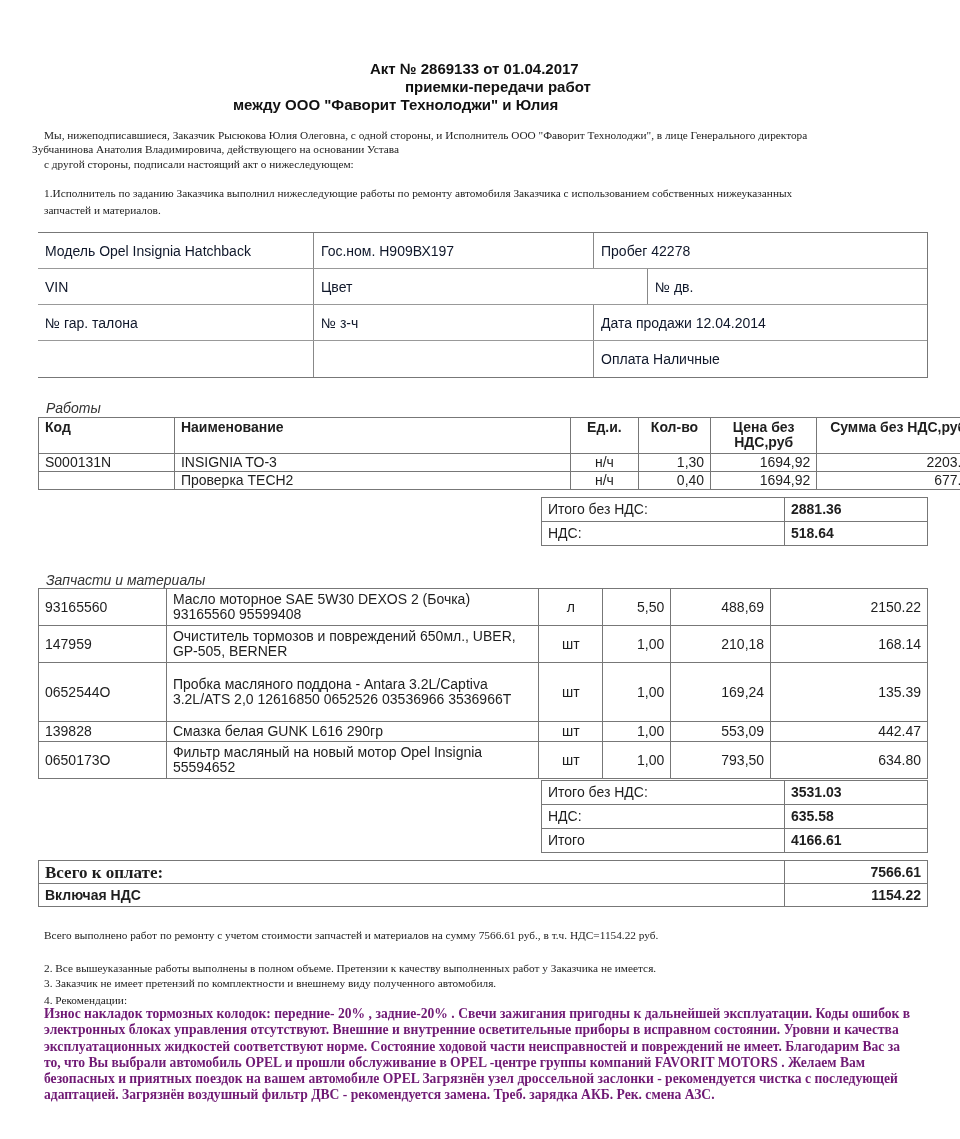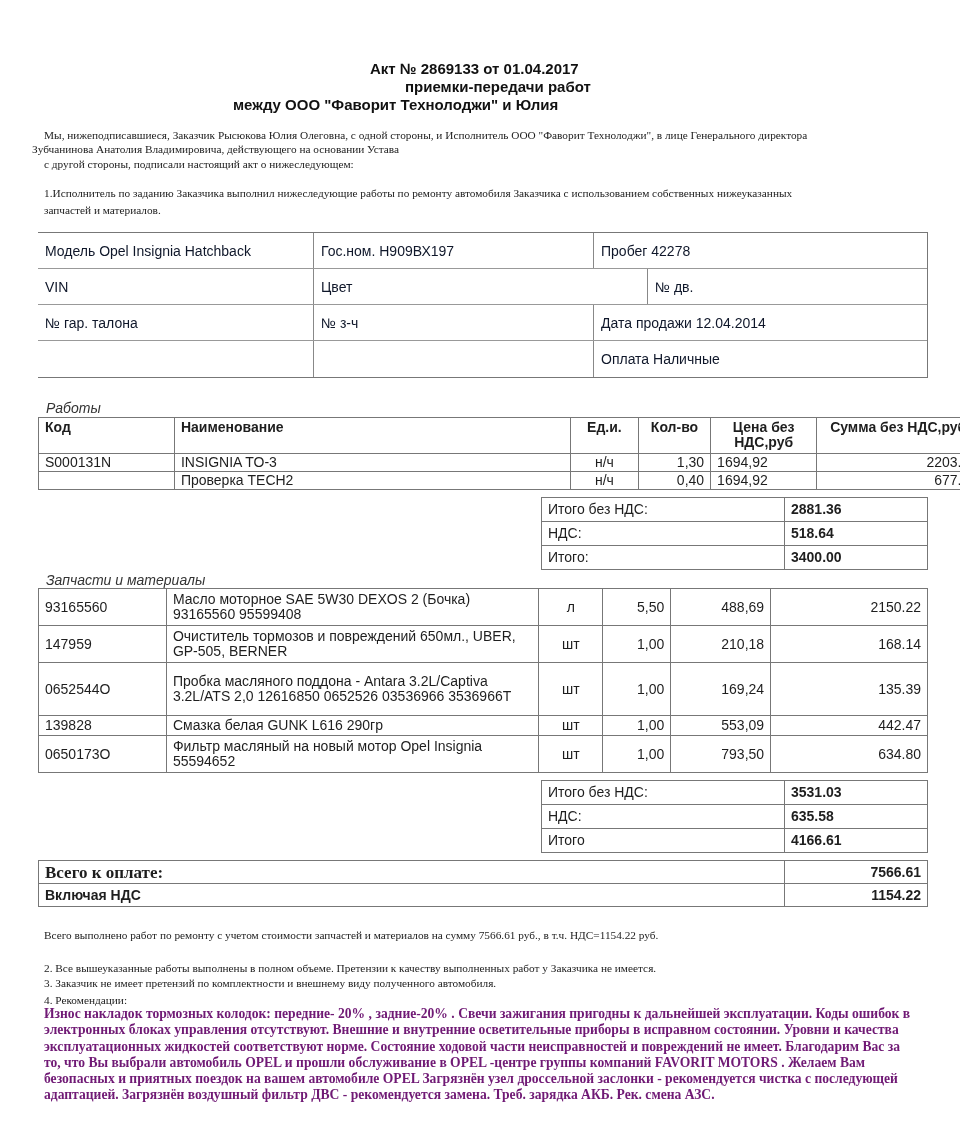--- a/index.html
+++ b/index.html
@@ -34,21 +34,21 @@
   .sect-parts { top: 572px; left: 46px; }
 
   table.grid { position: absolute; border-collapse: collapse; font-size: 14px; color: #1e1e1e; }
   table.grid td { border: 1px solid #777; padding: 1px 6px; vertical-align: middle; line-height: 15px; }
   .works { top: 417px; left: 38px; width: 946px; }
   .works thead td { font-weight: bold; height: 36px; vertical-align: top; padding-top: 2px; }
   .w-code { width: 128px; }
   .w-name { width: 373px; }
   .w-unit { width: 64px; text-align: center; }
   .w-qty { width: 68px; text-align: right; }
-  .w-price { width: 100px; text-align: left; }
+  .w-price { width: 100px; text-align: right; }
   .w-sum { width: 157px; text-align: right; }
   .works thead td.w-unit, .works thead td.w-qty { text-align: center; }
   .works thead td.w-price, .works thead td.w-sum { text-align: center; }
   .works tbody td { height: 18px; }
 
   .totals { left: 541px; width: 387px; }
   .totals td { height: 24px; }
   .totals td.lbl { width: 243px; }
   .totals td.val { text-align: left; font-weight: bold; margin-top: 9px; }
   .tot-works { top: 497px; }
@@ -142,24 +142,20 @@
 <table class="grid totals tot-works">
   <tbody>
       <tr>
     <td class="lbl">Итого без НДС:</td>
     <td class="val">2881.36</td>
   </tr>
   <tr>
     <td class="lbl">НДС:</td>
     <td class="val">518.64</td>
   </tr>
-  <tr>
-    <td class="lbl">Итого:</td>
-    <td class="val">3400.00</td>
-  </tr>
 </tbody>
   </table>
 
 <div class="abs sect sect-parts">Запчасти и материалы</div>
 <table class="grid parts">
   <colgroup>
     <col style="width:128px">
       <col style="width:373px">
       <col style="width:64px">
       <col style="width:68px">
@@ -176,21 +172,21 @@
       <td class="p-sum">2150.22</td>
     </tr>
     <tr style="height:37px">
       <td>147959</td>
       <td>Очиститель тормозов и повреждений 650мл., UBER, GP-505, BERNER</td>
       <td class="p-unit">шт</td>
       <td class="p-qty">1,00</td>
       <td class="p-price">210,18</td>
       <td class="p-sum">168.14</td>
     </tr>
-    <tr style="height:53px">
+    <tr style="height:59px">
       <td>0652544O</td>
       <td>Пробка масляного поддона - Antara 3.2L/Captiva 3.2L/ATS 2,0  12616850  0652526 03536966 3536966T</td>
       <td class="p-unit">шт</td>
       <td class="p-qty">1,00</td>
       <td class="p-price">169,24</td>
       <td class="p-sum">135.39</td>
     </tr>
     <tr style="height:20px">
       <td>139828</td>
       <td>Смазка белая GUNK L616  290гр</td>

